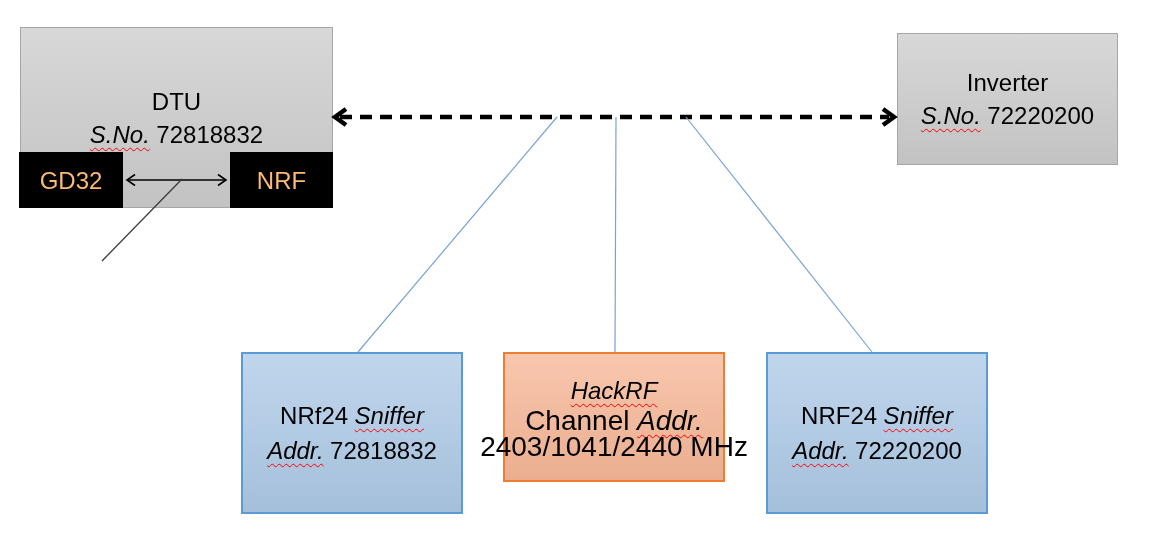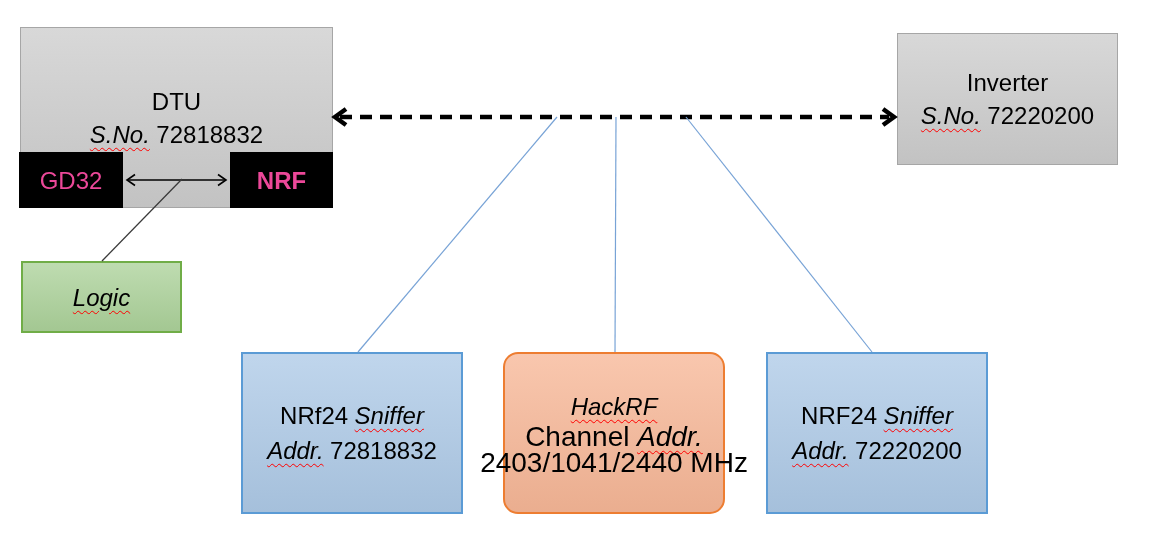--- a/index.html
+++ b/index.html
@@ -29,21 +29,21 @@
     background-image: linear-gradient(rgba(255,255,255,0.22), rgba(0,0,0,0.05));
   }
   .line { display: flex; justify-content: center; gap: 0.27em; white-space: nowrap; }
   .gray {
     background-color: var(--box-gray-fill, #CDCDCD);
     border: 1px solid var(--box-gray-border, #A6A6A6);
   }
   .black-chip {
     background-color: var(--box-black-fill, #000);
     background-image: none;
-    color: #ec4899;
+    color: #fdba74;
     border: none;
     z-index: 3;
   }
   .green {
     background-color: var(--box-green-fill, #ACD29A);
     border: 2px solid var(--box-green-border, #70AD47);
   }
   .blue {
     background-color: var(--box-blue-fill, #AECAE7);
     border: 2px solid var(--box-blue-border, #5B9BD5);
@@ -59,25 +59,25 @@
     text-decoration-line: underline;
     text-decoration-style: wavy;
     text-decoration-color: var(--spellcheck-red, #FF0000);
     text-decoration-thickness: 1px;
     text-underline-offset: 4px;
     font-style: italic;
   }
   
   #dtu-box      { left: 20px;  top: 27px;  width: 313px; height: 181px; }
   #gd32-box     { left: 19px;  top: 152px; width: 104px; height: 56px; }
-  #nrf-box      { left: 230px; top: 152px; width: 103px; height: 56px; font-weight: bold; }
+  #nrf-box      { left: 230px; top: 152px; width: 103px; height: 56px; }
   #logic-box    { left: 21px;  top: 261px; width: 161px; height: 72px; }
   #inverter-box { left: 897px; top: 33px;  width: 221px; height: 132px; }
   #sniffer-left-box  { left: 241px; top: 352px; width: 222px; height: 162px; }
-  #hackrf-box        { left: 503px; top: 352px; width: 222px; height: 162px; border-radius: 15px; }
+  #hackrf-box        { left: 503px; top: 352px; width: 222px; height: 130px; }
   #sniffer-right-box { left: 766px; top: 352px; width: 222px; height: 162px; }
   
   #connectors {
     position: absolute;
     left: 0; top: 0;
     width: 1157px; height: 543px;
     z-index: 2;
     pointer-events: none;
   }
   .arrow-black { stroke: var(--arrow-black, #000); fill: none; }
@@ -98,23 +98,20 @@
   </div>
 
   <div class="box black-chip" id="gd32-box">
     <span>GD32</span>
   </div>
 
   <div class="box black-chip" id="nrf-box">
     <span>NRF</span>
   </div>
 
-  <div class="box green" id="logic-box">
-    <span class="squiggle">Logic</span>
-  </div>
 
   <div class="box gray" id="inverter-box">
     <div class="line">Inverter</div>
     <div class="line">
       <span class="squiggle">S.No.</span>
       <span>72220200</span>
     </div>
   </div>
 
   <div class="box blue" id="sniffer-left-box">

